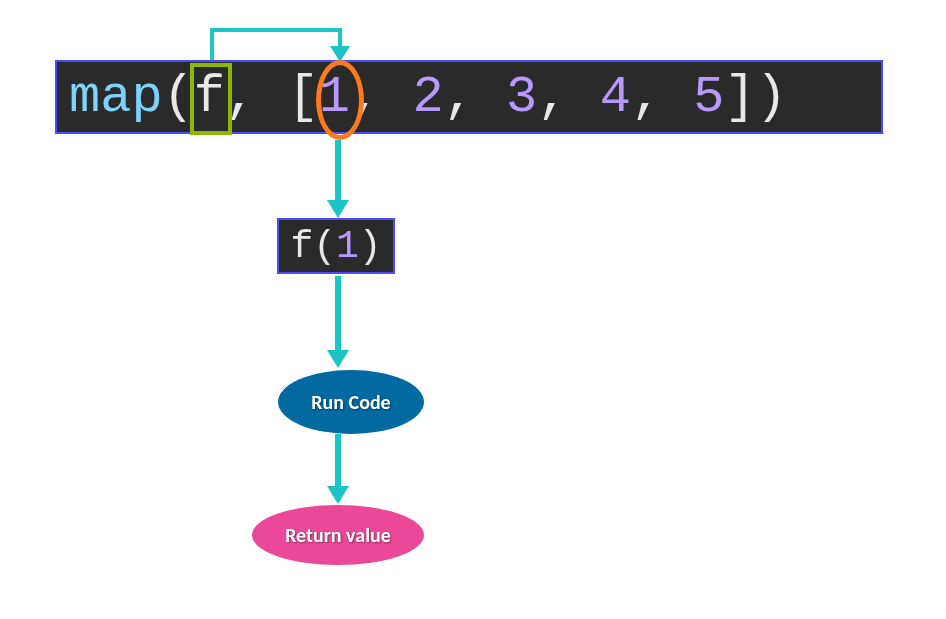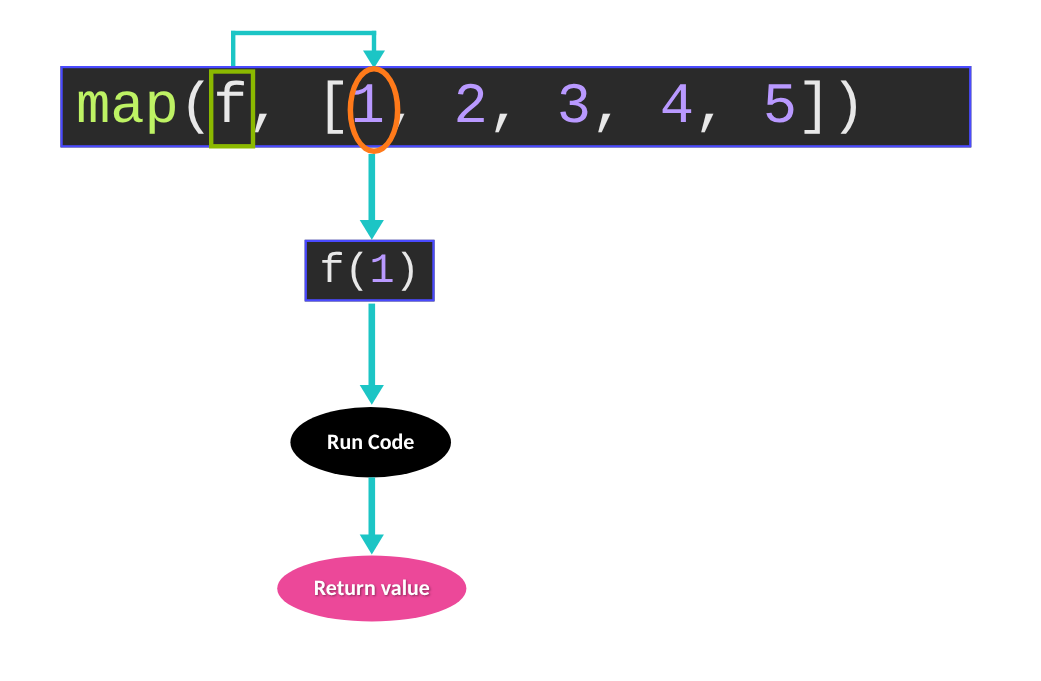--- a/index.html
+++ b/index.html
@@ -24,21 +24,21 @@
       border: 2px solid #4a4aff;
       display: flex;
       align-items: center;
       padding-left: 12px;
       font-size: 52px;
       letter-spacing: 0px;
     }
     .code-bar span {
       display: inline-block;
     }
-    .c-cyan { color: #bef264; }
+    .c-cyan { color: #7dd3fc; }
     .c-white { color: #e8e8e8; }
     .c-purple { color: #b999ff; }
     .c-comma { color: #e8e8e8; }
     
     .green-box {
       position: absolute;
       top: 63px;
       left: 190px;
       width: 42px;
       height: 72px;
@@ -79,24 +79,24 @@
       border-radius: 50%;
       font-family: 'Calibri', 'Arial', sans-serif;
       font-weight: bold;
       font-size: 20px;
       color: #ffffff;
       text-shadow: 1px 1px 2px rgba(0,0,0,0.4);
     }
     
     .run-code-node {
       top: 370px;
-      left: 264px;
+      left: 278px;
       width: 146px;
       height: 64px;
-      background: #000000;
+      background: #0369a1;
     }
     
     .return-value-node {
       top: 505px;
       left: 252px;
       width: 172px;
       height: 60px;
       background: #ec4899;
     }
     

